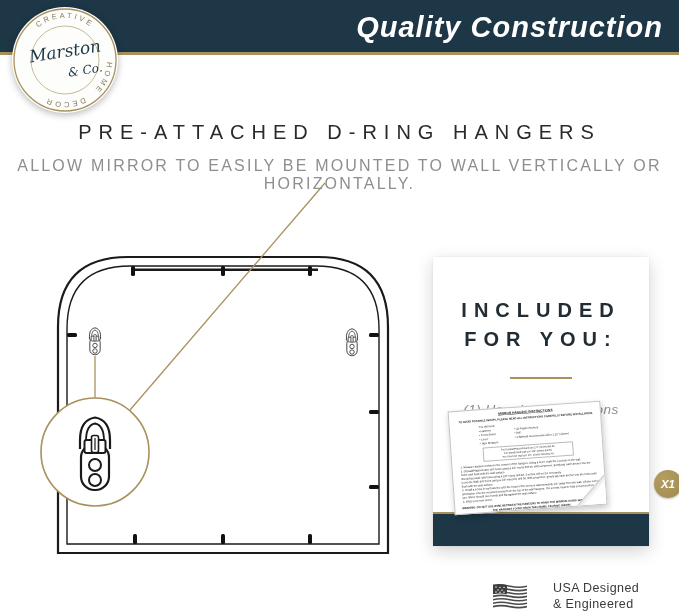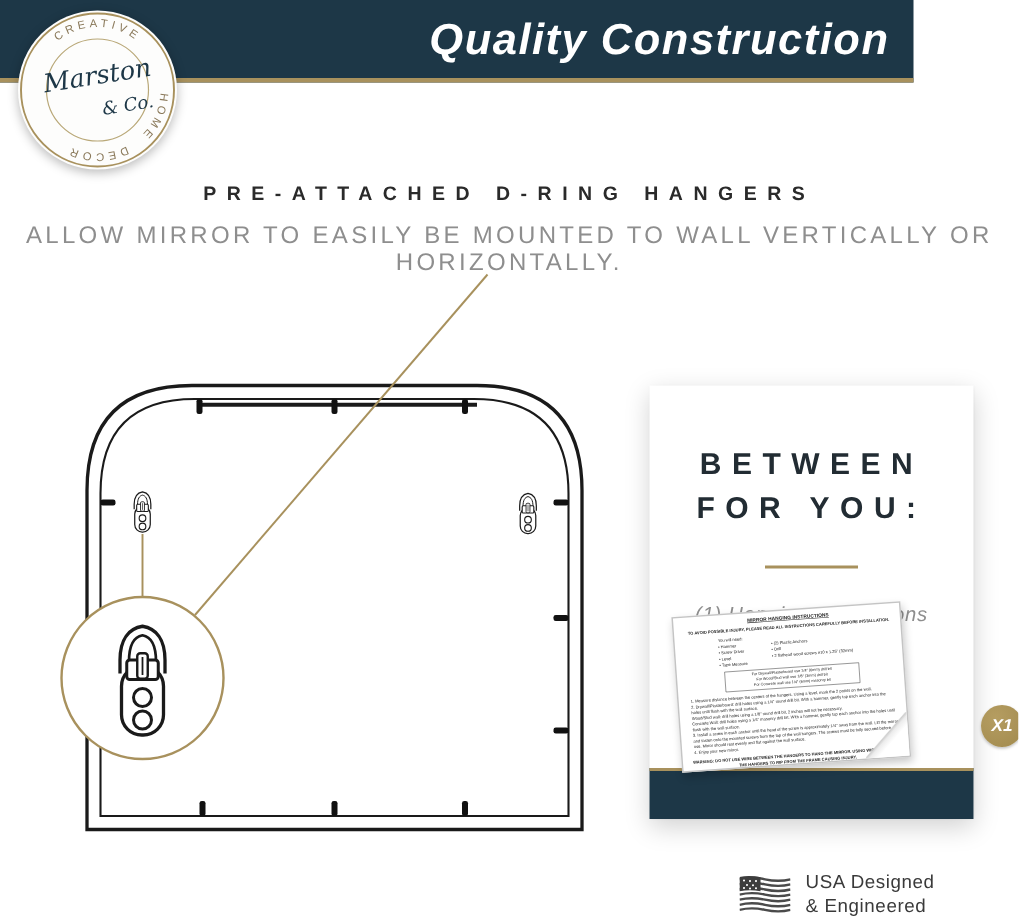--- a/index.html
+++ b/index.html
@@ -4,39 +4,39 @@
 <style>
   :root{
     --navy:#1d3747; --gold:#a8915d; --badge_gold:#a18a4e; --ink:#1a1a1a;
     --title_dark:#2a2a2a; --gray:#8e8e8e; --flag_gray:#474747; --card_gray:#8d8d8d;
   }
   *{margin:0;padding:0;box-sizing:border-box;}
   body{font-family:"Liberation Sans",sans-serif;background:#fff;}
   .canvas{position:relative;width:679px;height:611px;background:#fff;overflow:hidden;}
 
   
-  .header{position:absolute;left:0;top:0;width:609px;height:55px;background:var(--navy);
+  .header{position:absolute;left:0;top:0;width:679px;height:55px;background:var(--navy);
     border-bottom:3px solid var(--gold);z-index:2;}
   .header-title{position:absolute;right:16px;top:0;line-height:54px;color:#fff;
     font-size:29px;font-weight:bold;font-style:italic;letter-spacing:1px;}
 
   
   .logo{position:absolute;left:12px;top:7px;width:106px;height:106px;border-radius:50%;
     background:#fdfdfc;box-shadow:0 2px 7px rgba(0,0,0,.28);z-index:3;}
   .logo svg{position:absolute;left:0;top:0;}
   .logo-script{position:absolute;left:0;top:0;width:106px;height:106px;
     font-family:"DejaVu Serif",serif;font-style:italic;color:var(--navy);}
   .script1{position:absolute;left:0;top:34px;width:106px;text-align:center;font-size:17px;
     transform:rotate(-9deg);}
   .script2{position:absolute;left:56px;top:56px;font-size:12px;transform:rotate(-9deg);}
   .ring-text{font-size:7.5px;letter-spacing:2.6px;fill:#8a795a;font-family:"Liberation Sans",sans-serif;}
 
   
   .headline{position:absolute;left:0;top:121px;width:679px;text-align:center;z-index:2;}
-  .headline h1{font-size:13px;font-weight:bold;letter-spacing:7px;color:var(--title_dark);}
+  .headline h1{font-size:20px;font-weight:normal;letter-spacing:7px;color:var(--title_dark);}
   .headline p{margin-top:13px;font-size:16px;letter-spacing:2.2px;color:var(--gray);}
 
   
   .diagram{position:absolute;left:0;top:0;z-index:1;}
 
   
   .card{position:absolute;left:433px;top:257px;width:216px;height:289px;background:#fff;
     box-shadow:0 5px 16px rgba(0,0,0,.18),0 0 2px rgba(0,0,0,.08);z-index:2;}
   .card-title{margin-top:39px;text-align:center;font-size:20px;font-weight:bold;
     letter-spacing:7px;line-height:1.45;color:#222c33;}
@@ -62,21 +62,21 @@
   .s-cols{display:flex;gap:46px;margin-top:2px;}
   .s-cols div{line-height:1.5;}
   .s-note{border:1px solid #444;width:250px;margin:7px auto 0;padding:3px 4px;
     font-size:7px;text-align:center;line-height:1.45;}
   .s-steps{margin:8px 12px 0;font-size:7.5px;line-height:1.4;text-align:left;}
   .s-warning{margin:8px 8px 0;font-size:7.5px;font-weight:bold;text-align:center;line-height:1.4;}
   .curl{position:absolute;right:-1px;bottom:-1px;width:30px;height:30px;
     background:linear-gradient(315deg,#ffffff 38%,#ececec 48%,#cfcfcf 52%,rgba(0,0,0,0) 54%);}
 
   
-  .usa{position:absolute;left:493px;top:580px;display:flex;align-items:center;gap:10px;z-index:2;}
+  .usa{position:absolute;left:493px;top:580px;display:flex;align-items:center;gap:26px;z-index:2;}
   .usa-text{font-size:12.5px;color:#3a3a3a;line-height:1.3;letter-spacing:.4px;}
 </style>
 </head>
 <body>
 
 <div class="canvas">
 
   <div class="header">
     <div class="header-title">Quality Construction</div>
   </div>
@@ -145,21 +145,21 @@
     <line x1="95" y1="356" x2="95" y2="399" stroke="#a8915d" stroke-width="1.3"></line>
 
     <circle cx="95" cy="452" r="54" fill="#fff" stroke="#a8915d" stroke-width="1.6"></circle>
     <use href="#hanger-art"></use>
 
     <line x1="130" y1="410" x2="325" y2="183" stroke="#a8915d" stroke-width="1.3"></line>
   </svg>
 
   <div class="card">
     <div class="card-title">
-      <div>BETWEEN</div>
+      <div>INCLUDED</div>
       <div>FOR YOU:</div>
     </div>
     <div class="card-divider"></div>
     <div class="card-item">(1) Hanging Instructions</div>
 
     <div class="card-footer"></div>
 
     <div class="sheet">
       <div class="sheet-inner">
         <div class="s-title">MIRROR HANGING INSTRUCTIONS</div>

